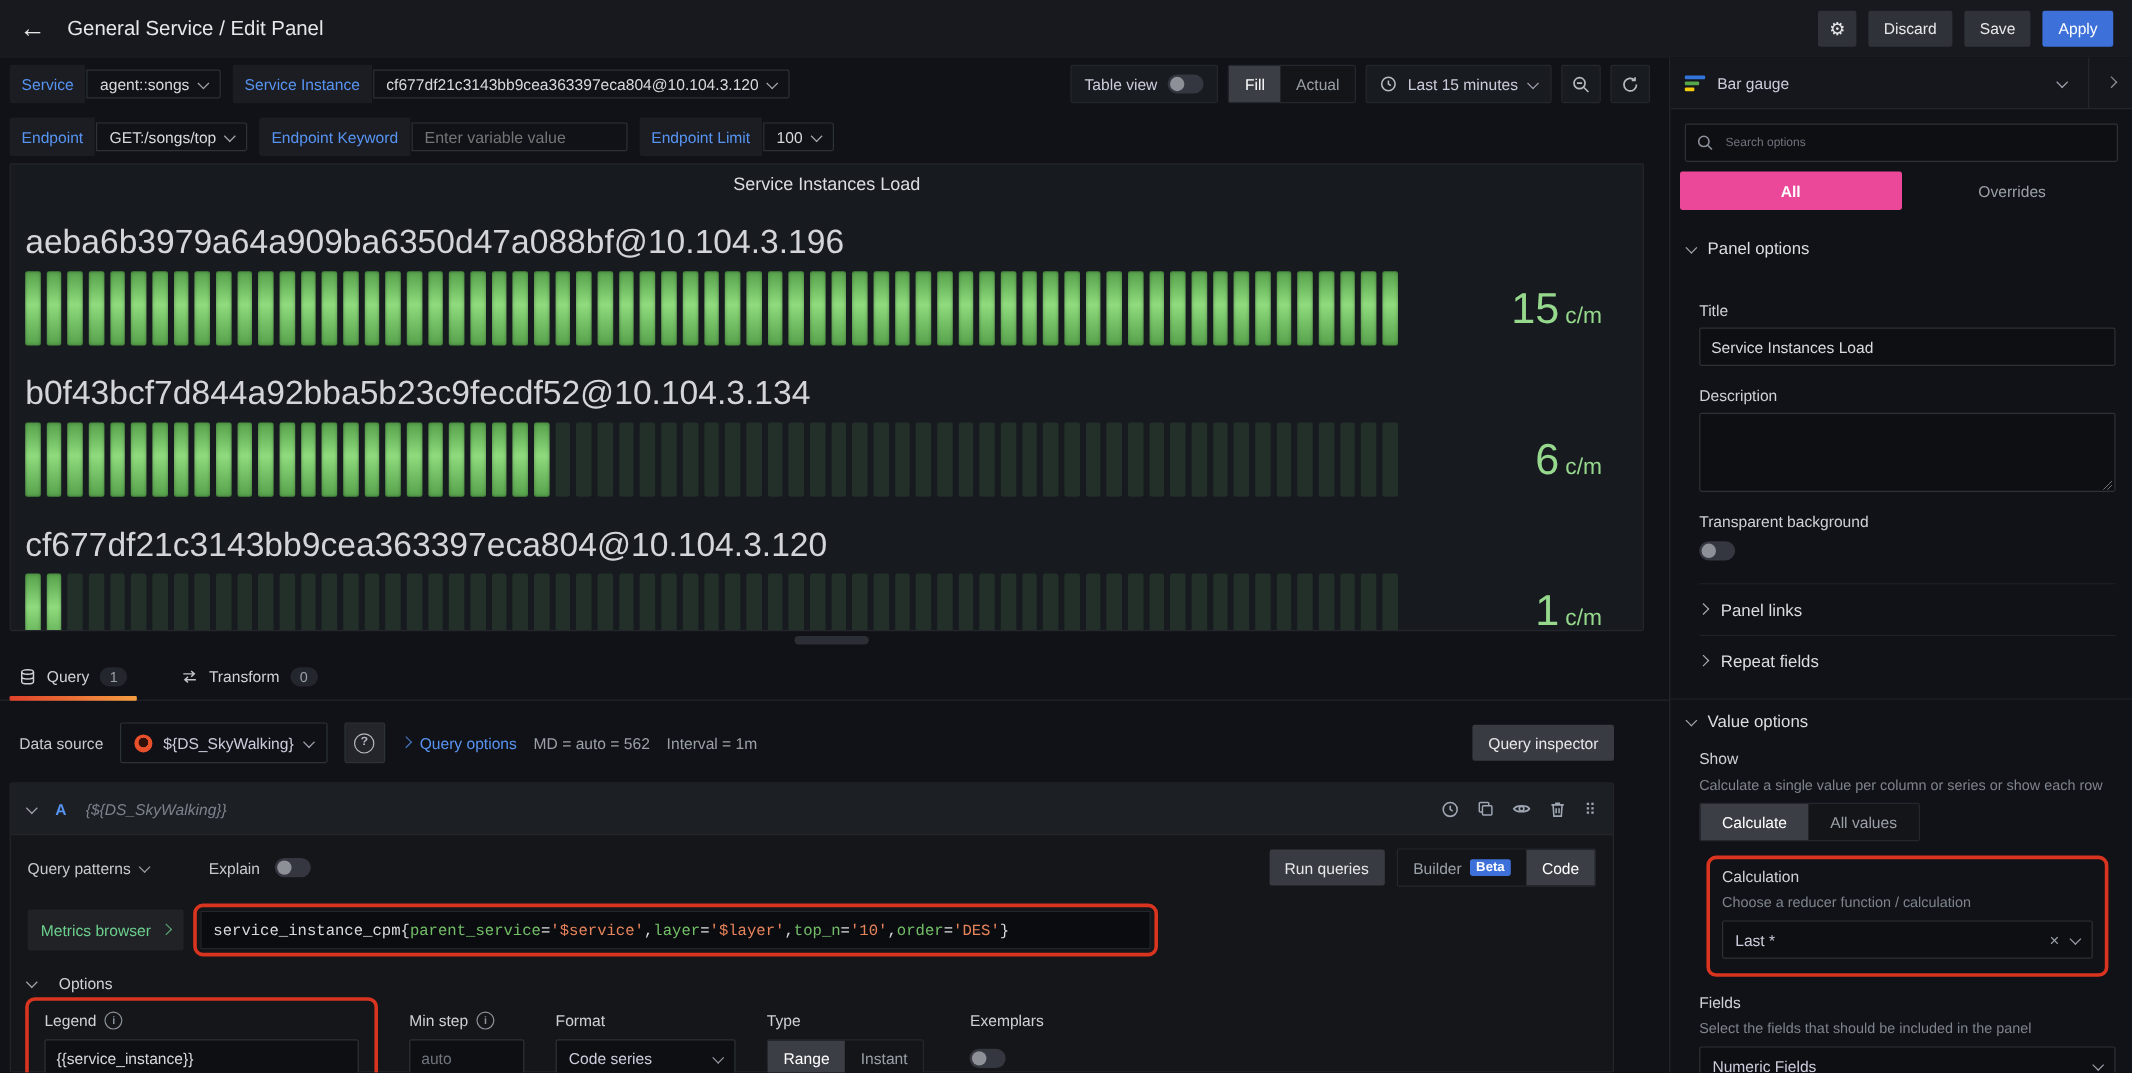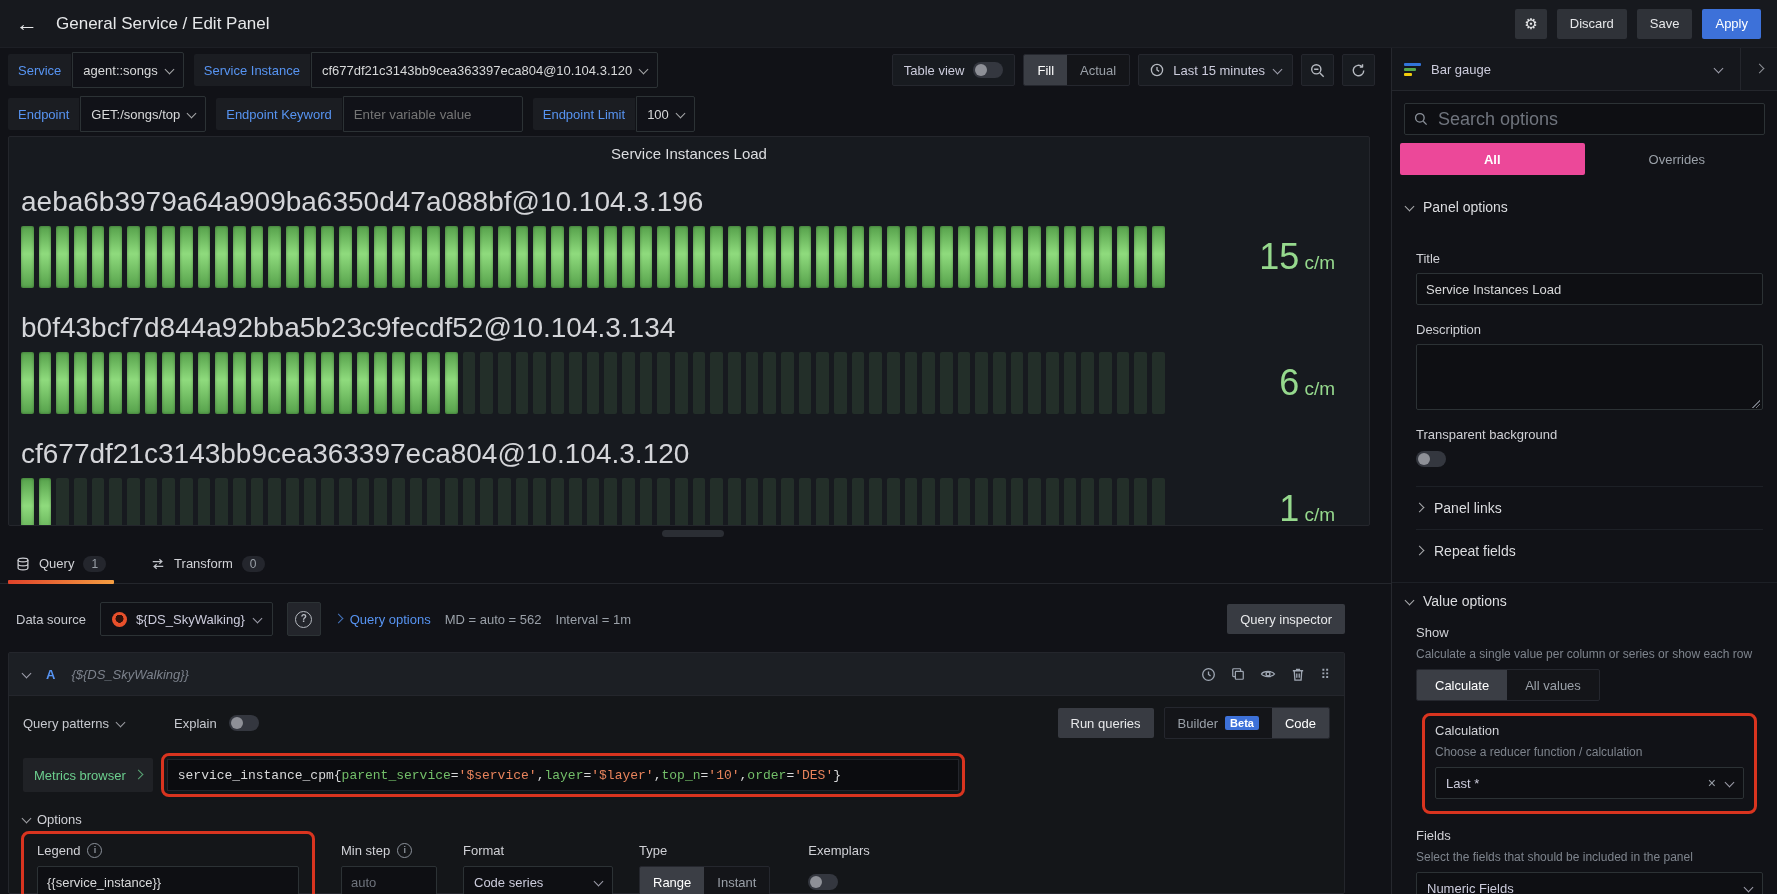--- a/index.html
+++ b/index.html
@@ -19,21 +19,21 @@
        background:#2f3238;color:#e7e8ea;font-size:13px;cursor:pointer;white-space:nowrap}
   .btn.blue{background:#3d71d9;color:#fff}
   .btn.icon{padding:0 9px;font-size:15px}
   
   .main{position:absolute;top:48px;left:0;width:1391px;bottom:0;overflow:hidden}
   .trow{position:absolute;left:8px;right:16px;height:34px;display:flex;align-items:center;gap:10px}
   .trow1{top:5px}.trow2{top:49px}
   .var{display:flex;align-items:center;gap:1px}
   .var .vlab{height:32px;display:flex;align-items:center;padding:0 10px;background:#1b1d22;
              color:#5794f2;font-weight:500;border-radius:2px 0 0 2px}
-  .var .vval{height:36px;display:flex;align-items:center;gap:8px;padding:0 10px;background:#111218;
+  .var .vval{height:24px;display:flex;align-items:center;gap:8px;padding:0 10px;background:#111218;
              border:1px solid #2c3235;box-sizing:border-box;border-radius:0 2px 2px 0;color:#d8d9da;cursor:pointer}
   .var input.vval{width:180px;color:#8b919a}
   input,textarea{font-family:"Liberation Sans",sans-serif;outline:none}
   .tright{margin-left:auto;display:flex;align-items:center;gap:8px}
   .chip{height:32px;display:flex;align-items:center;gap:9px;padding:0 11px;background:#181b20;
         border:1px solid #25272e;border-radius:2px;box-sizing:border-box;cursor:pointer}
   .seg-group{display:flex;height:32px;background:#141519;border:1px solid #25272e;border-radius:2px;
              overflow:hidden;box-sizing:border-box}
   .seg{display:flex;align-items:center;gap:7px;padding:0 13px;color:#9aa0a8;cursor:pointer}
   .seg.active{background:#3b3e45;color:#fff;font-weight:500}
@@ -87,42 +87,42 @@
   .beta{background:#3d71d9;color:#fff;font-size:11px;padding:1px 5px;border-radius:2px;font-weight:600}
   .mx-row{display:flex;align-items:center;margin-top:10px;height:46px}
   .mb-chip{height:34px;background:#202226;color:#6ccf8e;display:flex;align-items:center;padding:0 11px;
            gap:9px;font-weight:500;border-radius:2px;cursor:pointer}
   .red{border:3px solid #d9341f;border-radius:8px}
   .expr-red{margin-left:8px;padding:3px;width:792px}
   .expr{height:32px;background:#0b0c0f;border:1px solid #24262c;display:flex;align-items:center;
         padding:0 10px;font-family:"Liberation Mono",monospace;font-size:13px;white-space:nowrap;
         overflow:hidden;box-sizing:border-box;cursor:text}
   .tk-m{color:#d8d9da}.tk-o{color:#d8d9da}.tk-l{color:#73bf69}.tk-s{color:#e8845c}
-  .opt-head{margin-top:14px;display:flex;align-items:center;gap:7px;color:#d0d1d6;cursor:pointer}
+  .opt-head{margin-top:14px;display:flex;align-items:center;gap:19px;color:#d0d1d6;cursor:pointer}
   .fields-row{display:flex;gap:26px;margin-top:16px;align-items:flex-start}
   .fld{display:flex;flex-direction:column;gap:8px}
   .fld-l{display:flex;align-items:center;gap:7px;color:#d0d1d6}
   .inp{height:32px;background:#0e0f13;border:1px solid #2c3235;border-radius:2px;color:#d8d9da;
        padding:0 9px;box-sizing:border-box;font-size:13px}
   .inp::placeholder,.s-inp::placeholder{color:#6f747d}
   .sel{height:32px;background:#0e0f13;border:1px solid #2c3235;border-radius:2px;display:flex;
        align-items:center;gap:10px;padding:0 10px;box-sizing:border-box;cursor:pointer}
   .legend-red{padding:9px 13px 13px;margin:-12px 0 0 -2px}
   
   .sidebar{position:absolute;top:48px;left:1391px;right:0;bottom:0;border-left:1px solid #26282e;
            background:#111217;overflow:hidden}
   .sb-head{height:42px;display:flex;align-items:center;border-bottom:1px solid #24262c;background:#15171c}
   .sb-head .vsel{flex:1;display:flex;align-items:center;gap:10px;padding:0 12px;height:100%;cursor:pointer}
   .viz-ico{width:17px;display:flex;flex-direction:column;gap:2px}
   .viz-ico span{height:3px;border-radius:1px}
   .sb-head .side{width:36px;height:100%;display:flex;align-items:center;justify-content:center;
                  border-left:1px solid #24262c;cursor:pointer;color:#b6bac1}
   .sb-search{margin:12px 12px 6px;display:flex;align-items:center;gap:8px;height:32px;background:#0e0f13;
              border:1px solid #2c3235;border-radius:2px;padding:0 9px;box-sizing:border-box;color:#8b919a}
-  .s-inp{background:transparent;border:0;color:#d8d9da;flex:1;font-size:18px}
+  .s-inp{background:transparent;border:0;color:#d8d9da;flex:1;font-size:10px}
   .sb-tabs{display:flex;margin:8px 8px 0}
   .sb-tab{flex:1;height:32px;display:flex;align-items:center;justify-content:center;color:#9aa0a8;
           cursor:pointer;border-radius:2px}
   .sb-tab.active{background:#ec4899;color:#fff;font-weight:700}
   .sb-sec{display:flex;align-items:center;gap:10px;font-size:14px;font-weight:500;color:#dcdde0;
           padding:0 14px;cursor:pointer}
   .sb-fields{padding:0 14px 0 24px}
   .f-label{color:#d0d1d6;margin-bottom:7px}
   .f-desc{color:#7e848d;font-size:12px;margin-bottom:8px}
   .sb-inp{width:100%;box-sizing:border-box}

